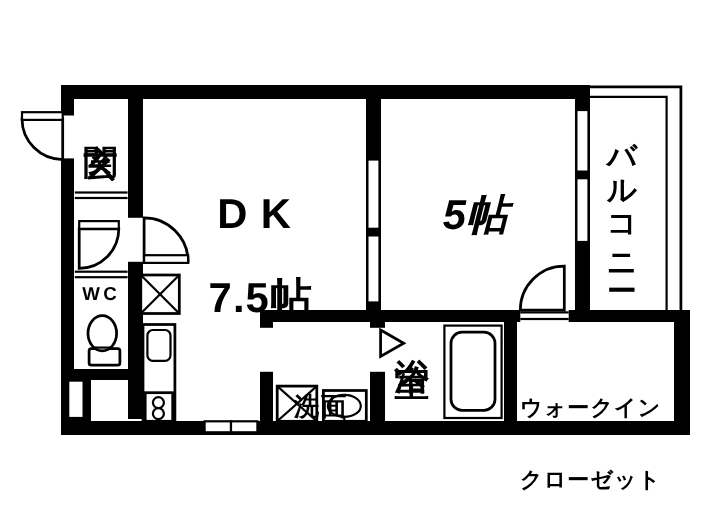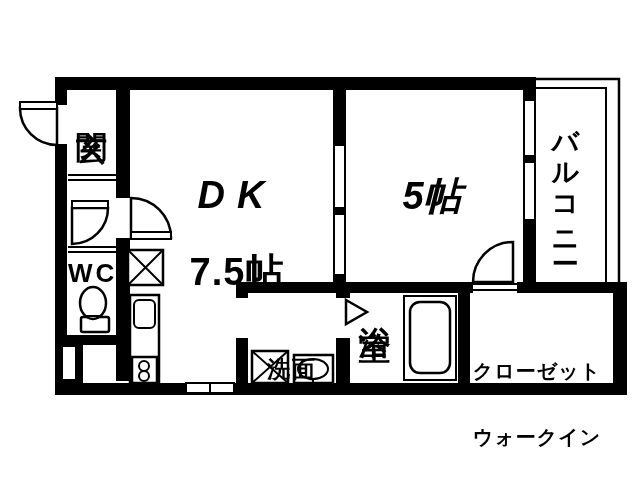--- a/index.html
+++ b/index.html
@@ -4,23 +4,23 @@
 <style>
   html,body{margin:0;padding:0;background:#ffffff;}
   #stage{position:relative;width:640px;height:480px;background:#fff;overflow:hidden;
          font-family:"Liberation Sans","DejaVu Sans",sans-serif;color:#000;}
   #planSvg{position:absolute;left:0;top:0;}
   .lbl{position:absolute;font-weight:600;color:#000;white-space:pre;}
   .vert{writing-mode:vertical-rl;}
   .upright{text-orientation:upright;}
   .ctr{text-align:center;}
   .genkan{left:76px;top:106px;font-size:31px;letter-spacing:3px;line-height:1;}
-  .wcl{left:68px;top:258px;width:48px;font-size:26px;letter-spacing:3px;}
+  .wcl{left:68px;top:258px;width:48px;font-size:17px;letter-spacing:3px;}
   .dkblock{left:148px;top:139px;width:178px;}
-  .dk1{font-size:38px;letter-spacing:12px;line-height:40px;font-style:italic;}
+  .dk1{font-size:38px;letter-spacing:12px;line-height:40px;}
   .dk2{font-size:38px;letter-spacing:1px;line-height:42px;}
   .yoblock{left:352px;top:139px;width:160px;}
   .yo1{font-size:36px;letter-spacing:5px;line-height:40px;}
   .yo2{font-size:38px;line-height:42px;font-style:italic;}
   .balc{left:551px;top:110px;font-size:27px;letter-spacing:4px;line-height:1.05;}
   .senmen{left:248px;top:318px;width:88px;font-size:23px;letter-spacing:2px;margin-top:36px;}
   .bath{left:359px;top:301px;font-size:32px;letter-spacing:4px;line-height:1;}
   .wicblock{left:460px;top:316px;width:154px;font-size:20px;line-height:22px;letter-spacing:1px;font-weight:600;}
 </style>
 </head>
@@ -142,17 +142,17 @@
     <div class="yo2">5帖</div>
   </div>
 
   <div class="lbl balc vert">バルコニー</div>
 
   <div class="lbl senmen ctr">洗面</div>
 
   <div class="lbl bath vert upright">浴室</div>
 
   <div class="lbl wicblock ctr">
+    <div>ウォークイン</div>
     <div>クローゼット</div>
-    <div>ウォークイン</div>
   </div>
 
 </div>
 
 </body></html>

